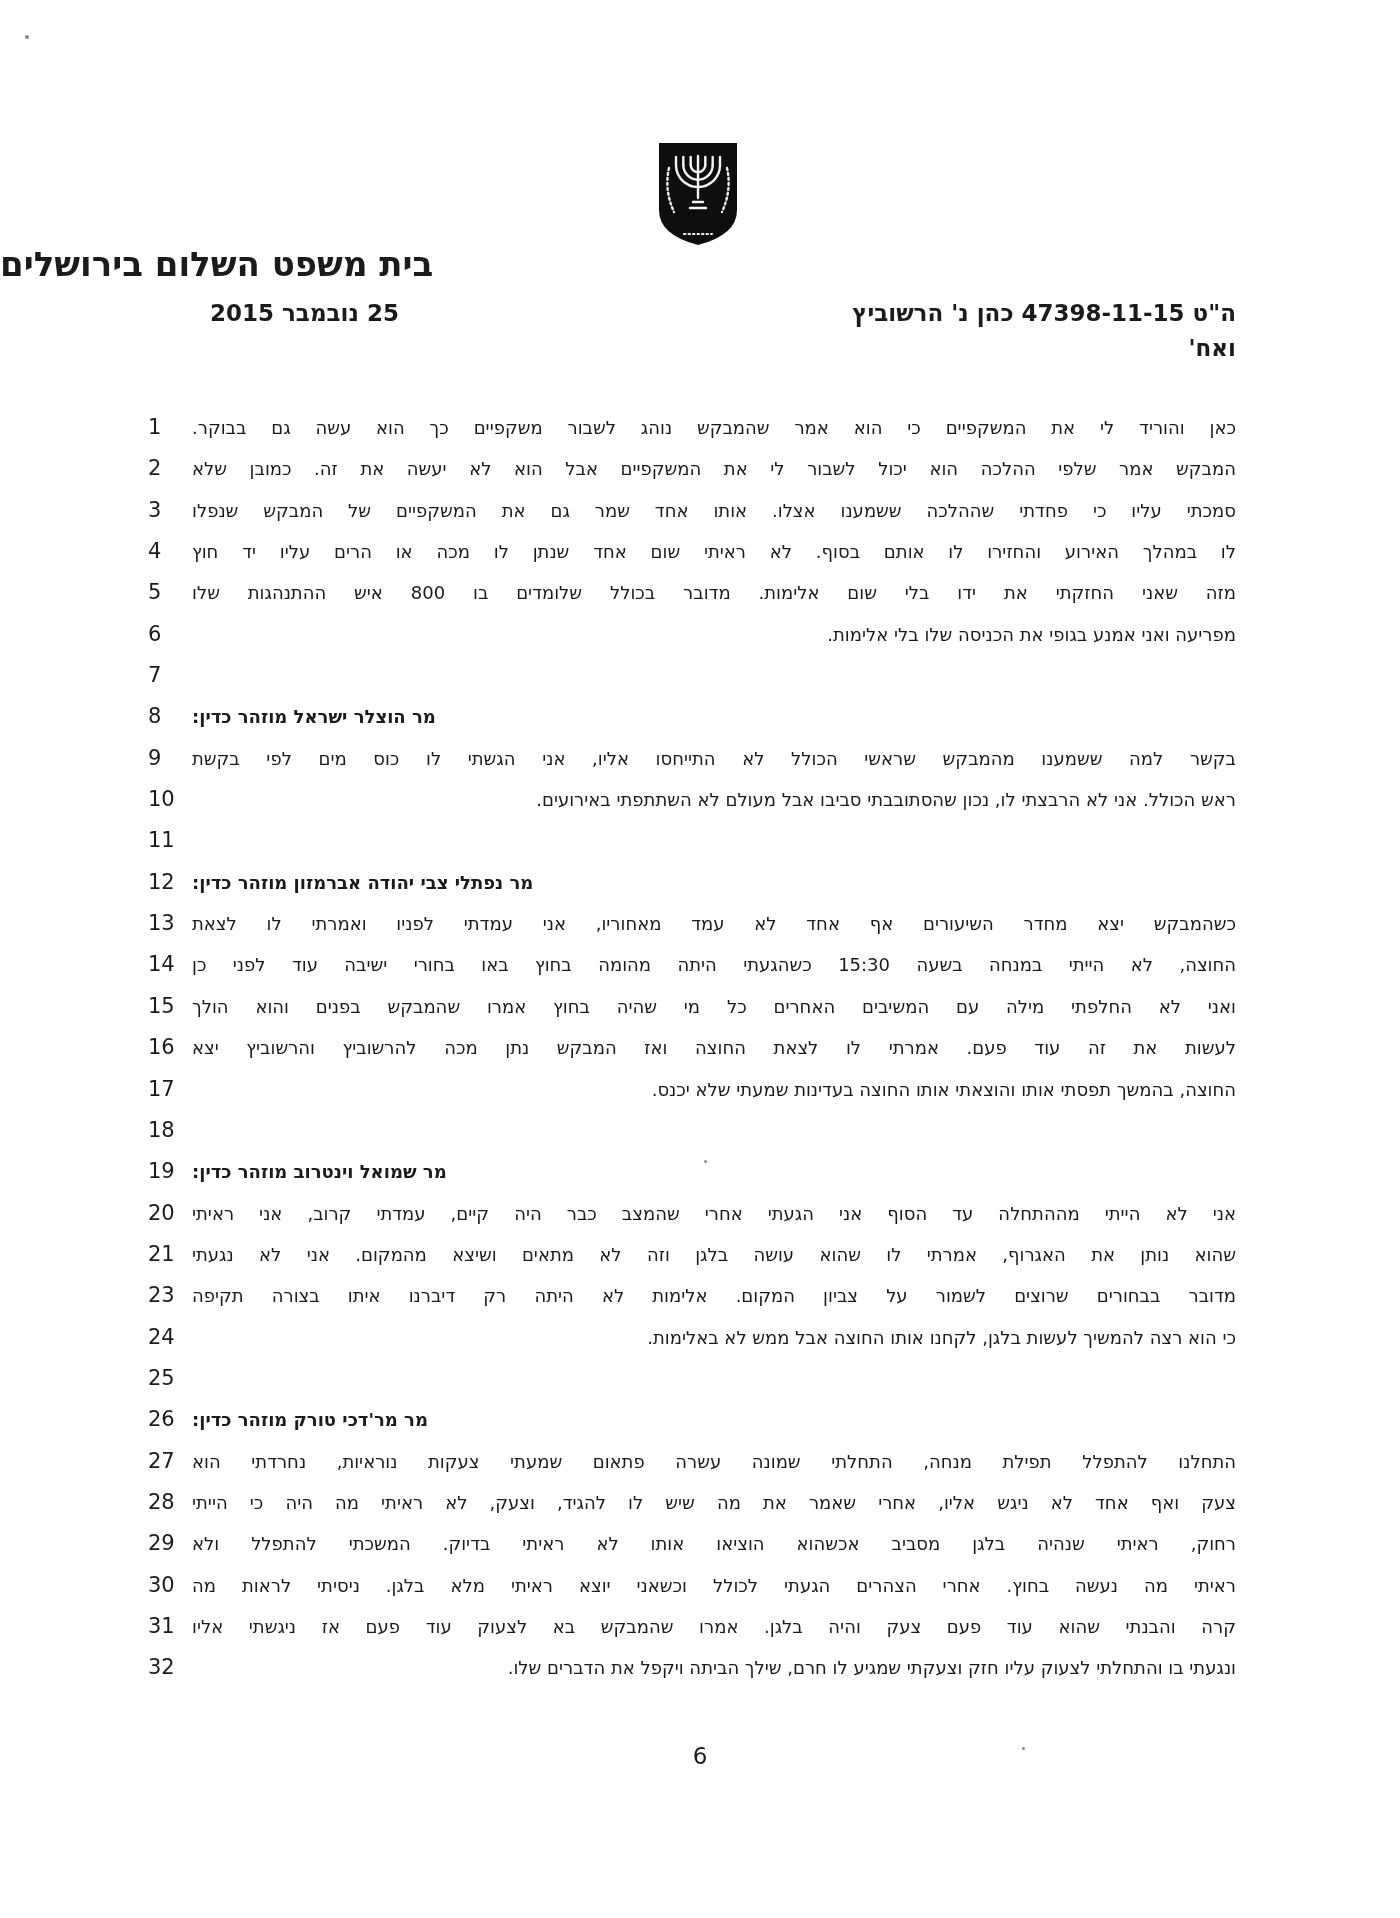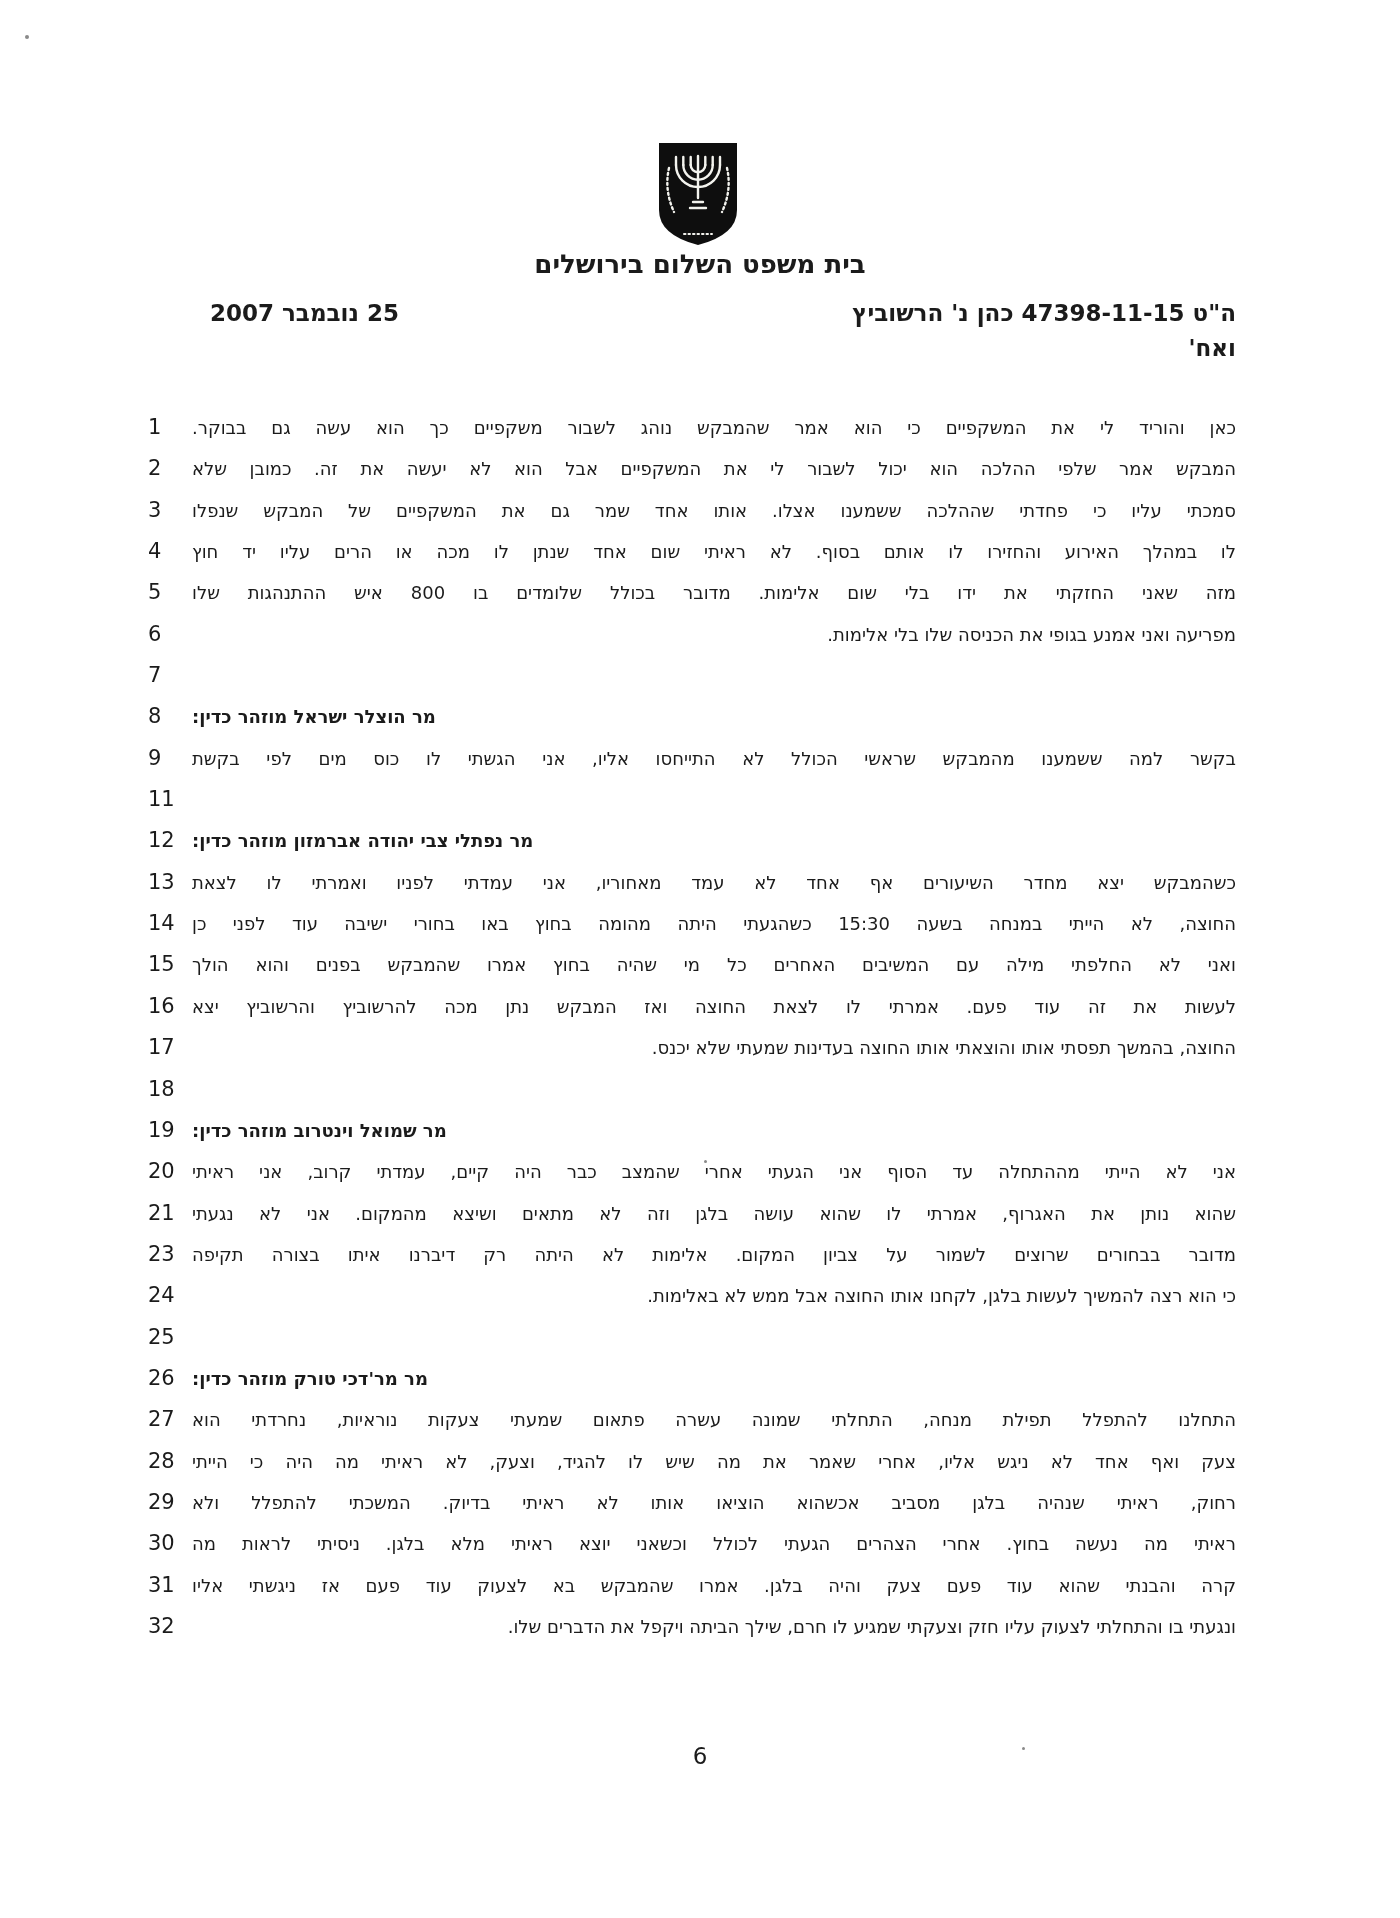--- a/index.html
+++ b/index.html
@@ -17,22 +17,22 @@
     left: 654px;
     top: 138px;
     width: 88px;
     height: 112px;
   }
   .court-title {
     position: absolute;
     top: 248px;
     left: 0;
     width: 100%;
-    text-align: center;
-    font-size: 26px;
+    text-align: left;
+    font-size: 34px;
     font-weight: bold;
     line-height: 32px;
     direction: rtl;
   }
   .case-block {
     position: absolute;
     top: 296px;
     right: 164px;
     text-align: right;
     direction: rtl;
@@ -130,21 +130,21 @@
     </g>
   </svg>
 
   <div class="court-title">בית משפט השלום בירושלים</div>
 
   <div class="case-block">
     <div>ה"ט 47398-11-15 כהן נ' הרשוביץ</div>
     <div>ואח'</div>
   </div>
 
-  <div class="date-block">25 נובמבר 2007</div>
+  <div class="date-block">25 נובמבר 2015</div>
 
   <div class="lines">
   <div class="row">
     <span class="num">1</span>
     <span class="txt justified">כאן והוריד לי את המשקפיים כי הוא אמר שהמבקש נוהג לשבור משקפיים כך הוא עשה גם בבוקר.</span>
   </div>
 
   <div class="row">
     <span class="num">2</span>
     <span class="txt justified">המבקש אמר שלפי ההלכה הוא יכול לשבור לי את המשקפיים אבל הוא לא יעשה את זה. כמובן שלא</span>
@@ -178,20 +178,24 @@
   <div class="row">
     <span class="num">8</span>
     <span class="txt heading">מר הוצלר ישראל מוזהר כדין:</span>
   </div>
 
   <div class="row">
     <span class="num">9</span>
     <span class="txt justified">בקשר למה ששמענו מהמבקש שראשי הכולל לא התייחסו אליו, אני הגשתי לו כוס מים לפי בקשת</span>
   </div>
 
+  <div class="row">
+    <span class="num">10</span>
+    <span class="txt end">ראש הכולל. אני לא הרבצתי לו, נכון שהסתובבתי סביבו אבל מעולם לא השתתפתי באירועים.</span>
+  </div>
 
   <div class="row">
     <span class="num">11</span>
     <span class="txt blank"></span>
   </div>
 
   <div class="row">
     <span class="num">12</span>
     <span class="txt heading">מר נפתלי צבי יהודה אברמזון מוזהר כדין:</span>
   </div>

